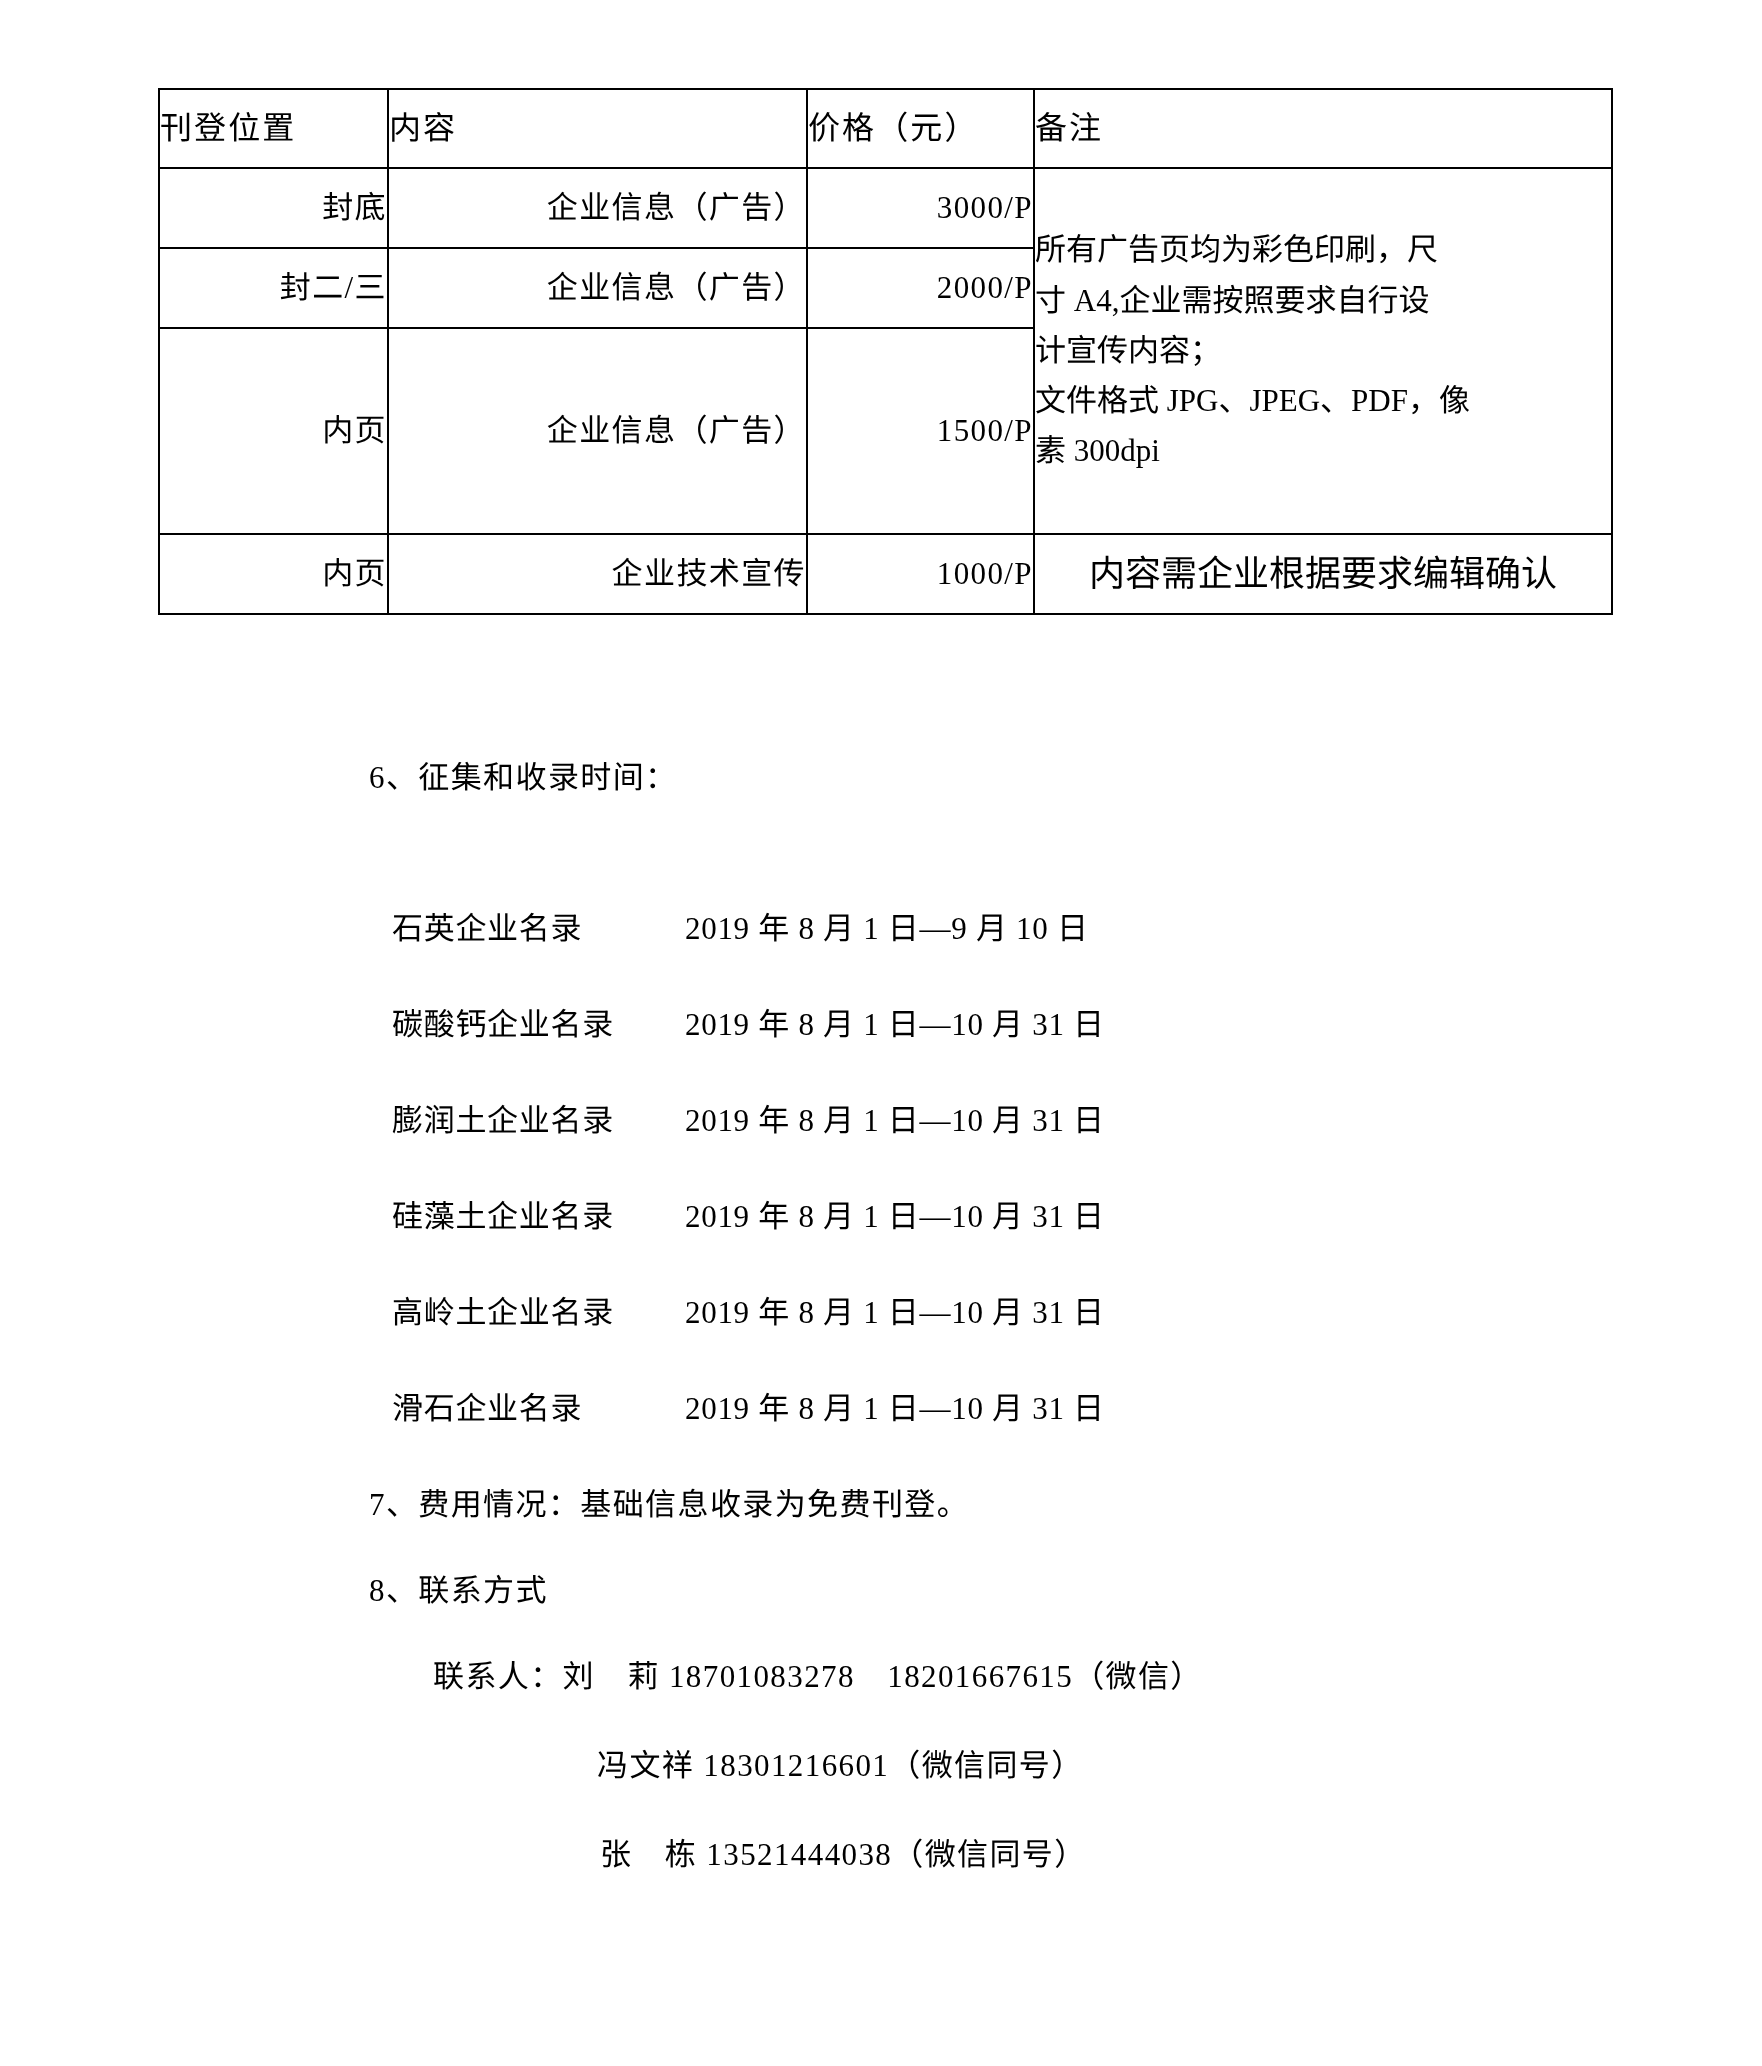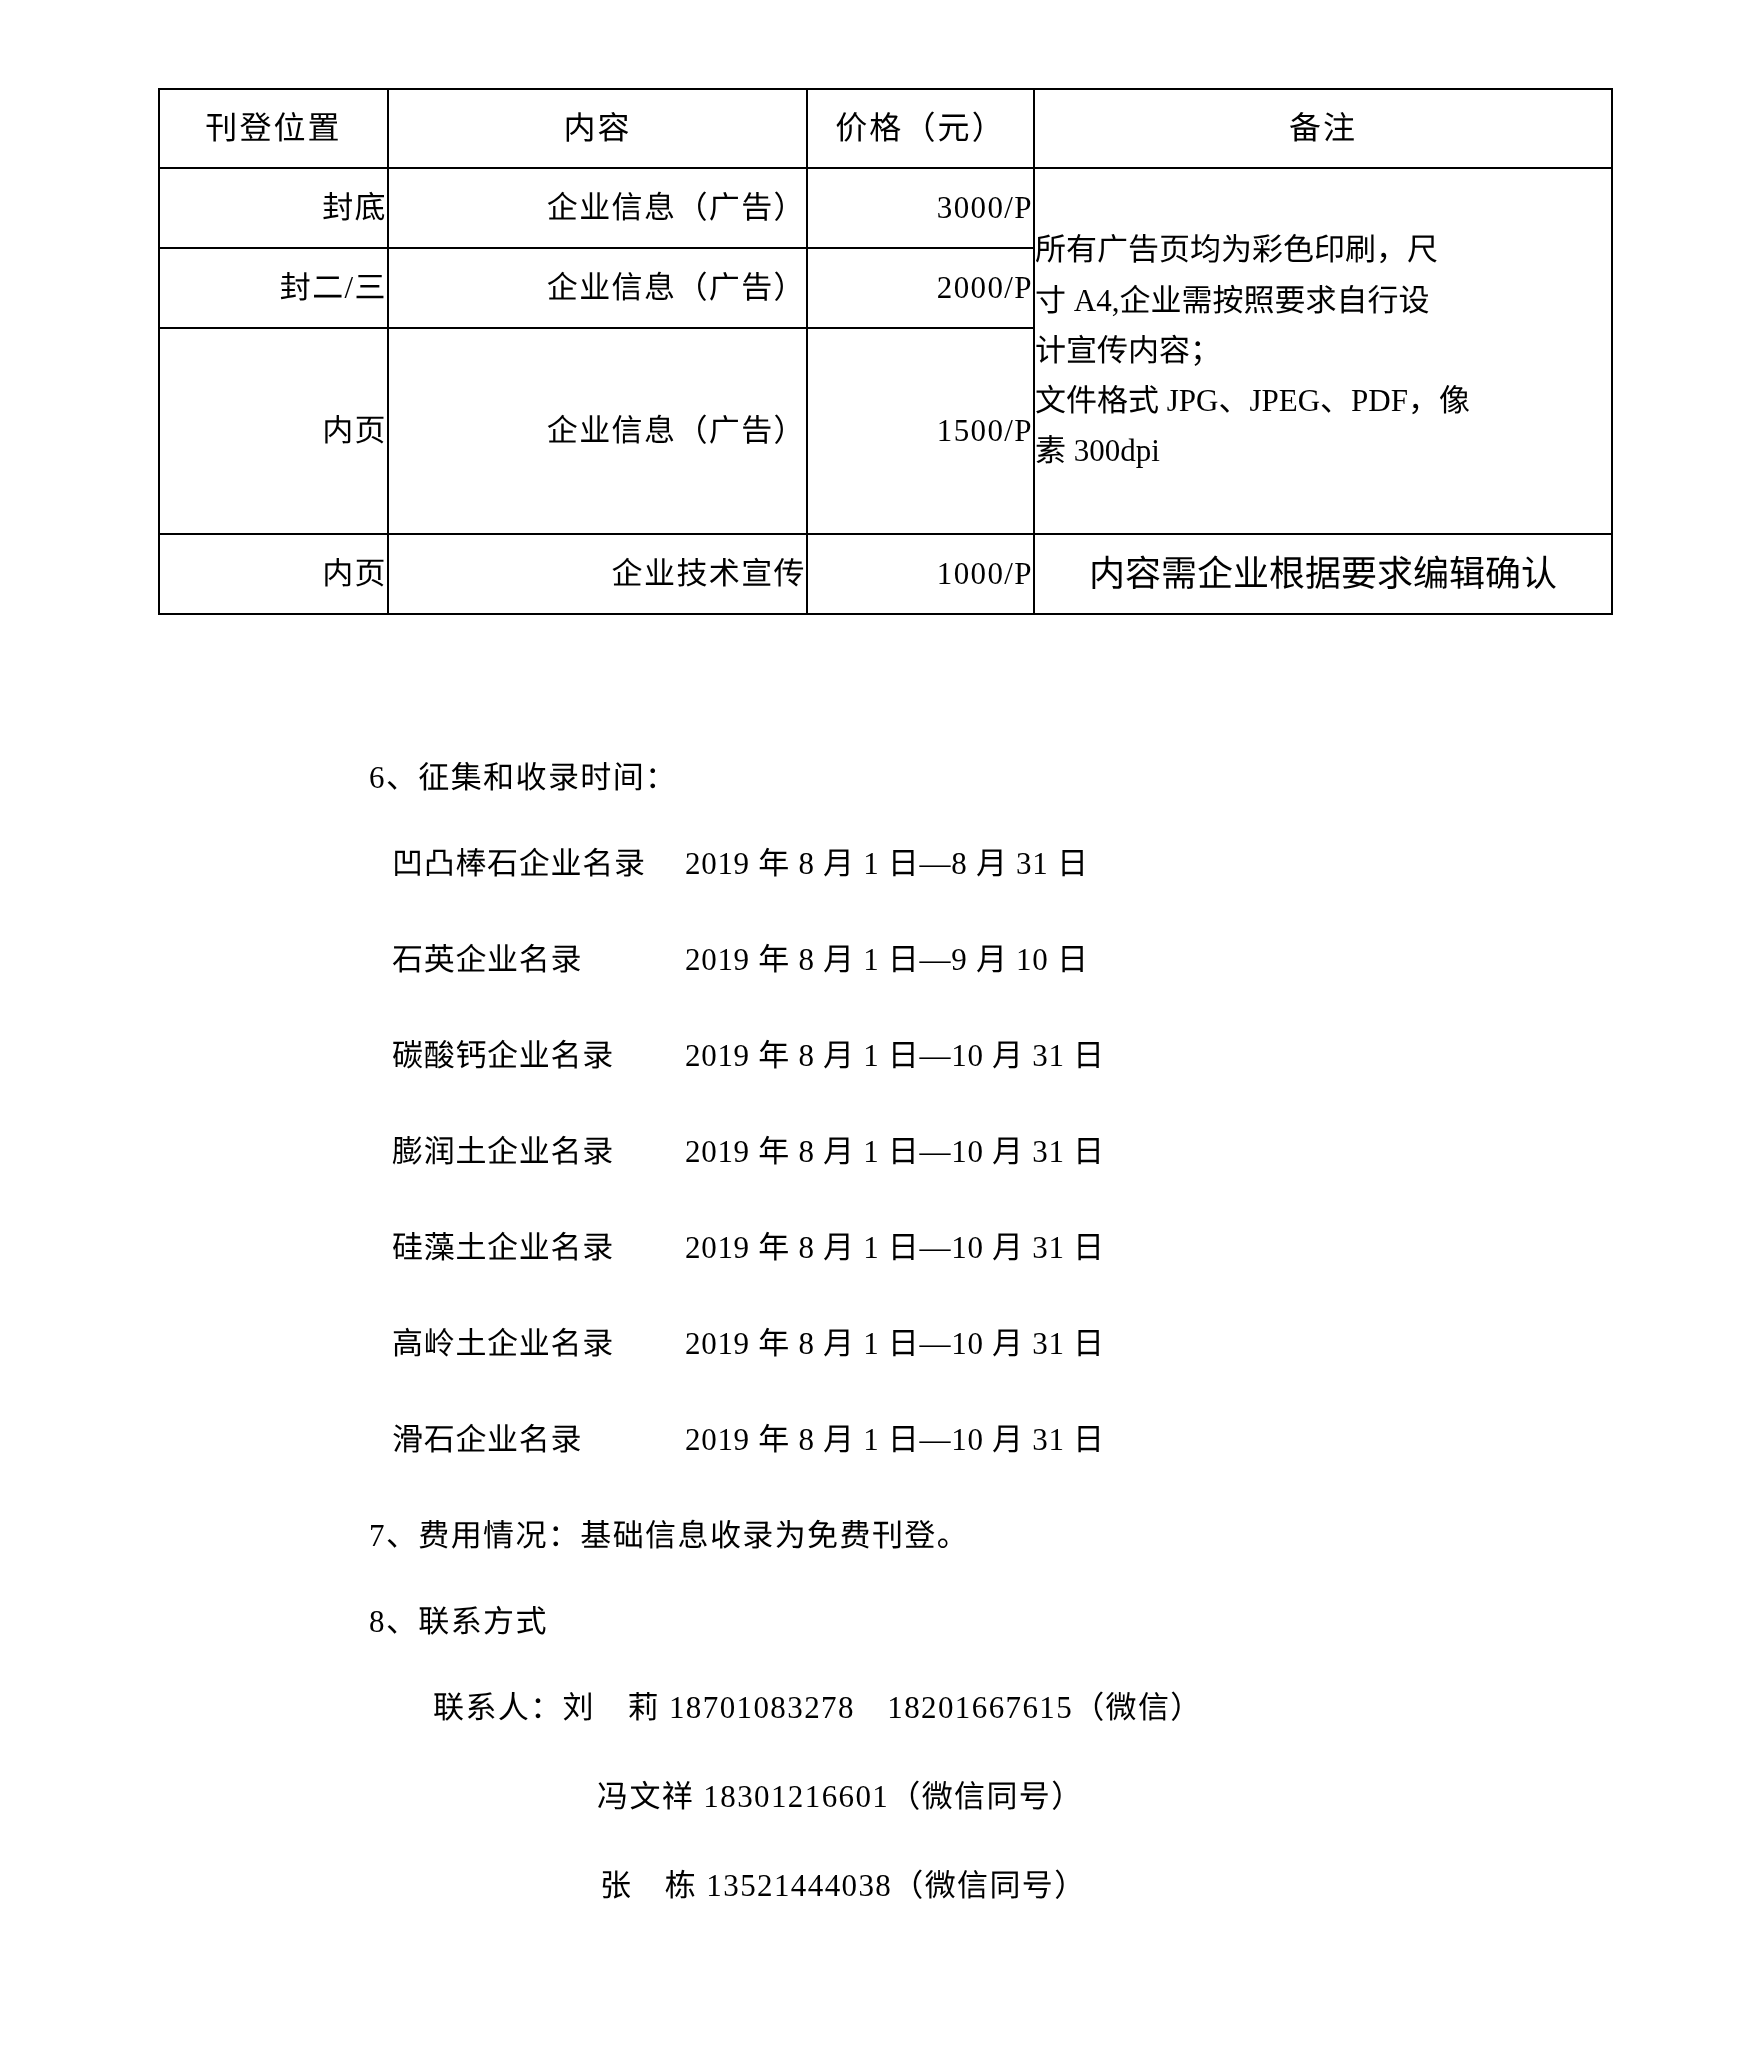--- a/index.html
+++ b/index.html
@@ -49,21 +49,21 @@
   .col-price { width: 227px; }
   .col-note  { width: 578px; }
 
   .cell-center {
     text-align: right;
     font-size: 31px;
     line-height: 1.35;
     letter-spacing: 1.4px;
   }
   .cell-head {
-    text-align: center;
+    text-align: left;
     font-size: 32px;
     line-height: 1.35;
     letter-spacing: 2.1px;
     height: 77px;
   }
   .row-h1 { height: 80px; }
   .row-h2 { height: 80px; }
   .row-h3 { height: 206px; }
   .row-h4 { height: 80px; }
 
@@ -185,24 +185,20 @@
         </tr>
       </tbody>
     </table>
   </div>
 
   <div class="body-block">
 
     <p class="para indent-1">6、征集和收录时间：</p>
     <div class="gap-sec"></div>
 
-    <div class="sched-row">
-      <span class="sched-name">凹凸棒石企业名录</span>
-      <span class="sched-date">2019 年 8 月 1 日—8 月 31  日</span>
-    </div>
     <div class="gap-row"></div>
 
     <div class="sched-row">
       <span class="sched-name">石英企业名录</span>
       <span class="sched-date">2019 年 8 月 1 日—9 月 10  日</span>
     </div>
     <div class="gap-row"></div>
 
     <div class="sched-row">
       <span class="sched-name">碳酸钙企业名录</span>

